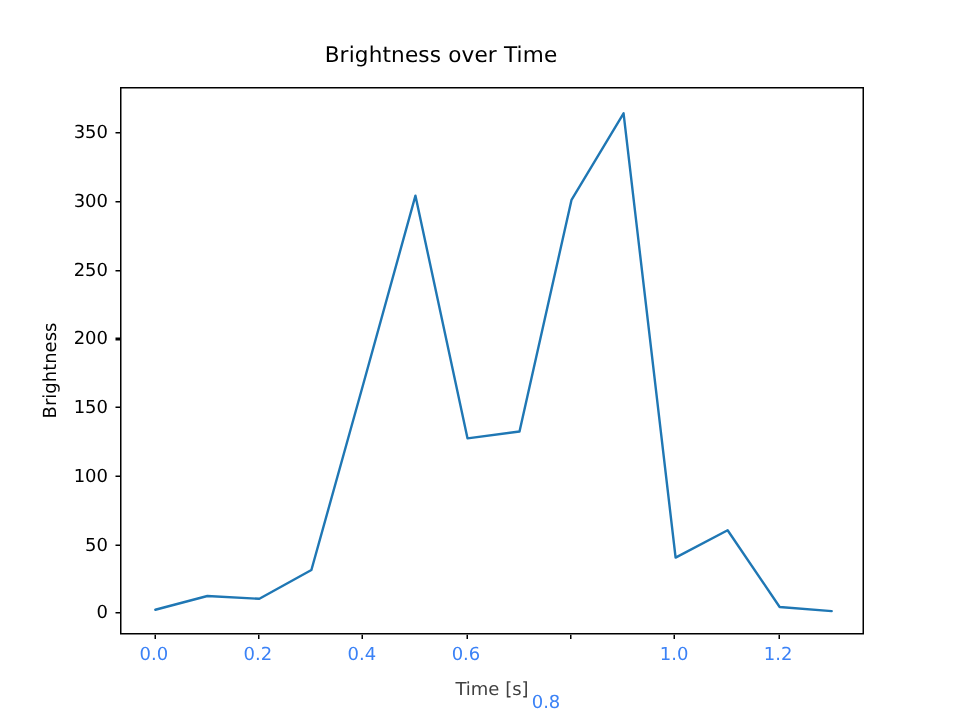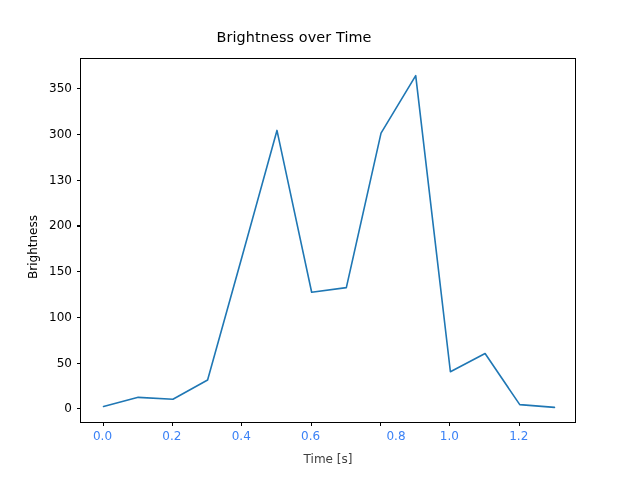--- a/index.html
+++ b/index.html
@@ -110,40 +110,40 @@
 <div id="figure">
 
   <div id="chart-title">Brightness over Time</div>
 
   <div id="ytick-labels">
       <div class="ytick-label" style="top: 408.237px;">0</div>
       <div class="ytick-label" style="top: 362.532px;">50</div>
       <div class="ytick-label" style="top: 316.827px;">100</div>
       <div class="ytick-label" style="top: 271.122px;">150</div>
       <div class="ytick-label" style="top: 225.417px;">200</div>
-      <div class="ytick-label" style="top: 179.712px;">130</div>
+      <div class="ytick-label" style="top: 179.712px;">250</div>
       <div class="ytick-label" style="top: 134.007px;">300</div>
       <div class="ytick-label" style="top: 88.3024px;">350</div>
     </div>
   <div id="ytick-marks">
       <div class="ytick-mark" style="top: 408.237px;"></div>
       <div class="ytick-mark" style="top: 362.532px;"></div>
       <div class="ytick-mark" style="top: 316.827px;"></div>
       <div class="ytick-mark" style="top: 271.122px;"></div>
       <div class="ytick-mark" style="top: 225.417px;"></div>
       <div class="ytick-mark" style="top: 179.712px;"></div>
       <div class="ytick-mark" style="top: 134.007px;"></div>
       <div class="ytick-mark" style="top: 88.3024px;"></div>
     </div>
   <div id="xtick-labels">
       <div class="xtick-label" style="left: 102.545px;">0.0</div>
       <div class="xtick-label" style="left: 171.916px;">0.2</div>
       <div class="xtick-label" style="left: 241.287px;">0.4</div>
       <div class="xtick-label" style="left: 310.657px;">0.6</div>
-      <div class="xtick-label" style="left: 396px;">0.8</div>
+      <div class="xtick-label" style="left: 364px; margin-top: 32px;">0.8</div>
       <div class="xtick-label" style="left: 449.399px;">1.0</div>
       <div class="xtick-label" style="left: 518.769px;">1.2</div>
     </div>
   <div id="xtick-marks">
       <div class="xtick-mark" style="left: 102.545px;"></div>
       <div class="xtick-mark" style="left: 171.916px;"></div>
       <div class="xtick-mark" style="left: 241.287px;"></div>
       <div class="xtick-mark" style="left: 310.657px;"></div>
       <div class="xtick-mark" style="left: 380.028px;"></div>
       <div class="xtick-mark" style="left: 449.399px;"></div>

